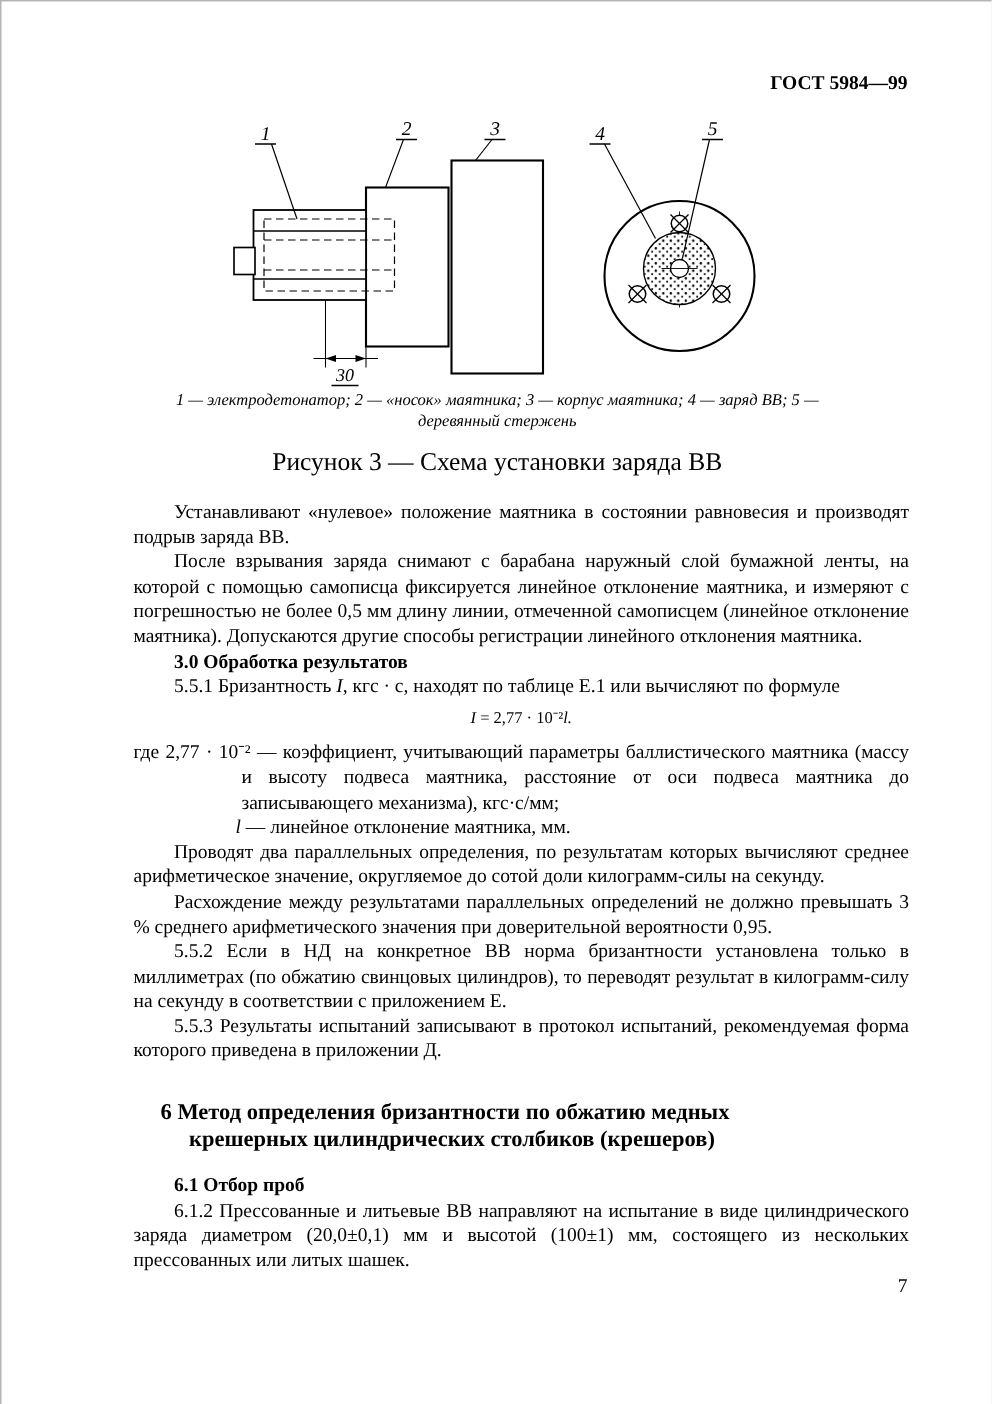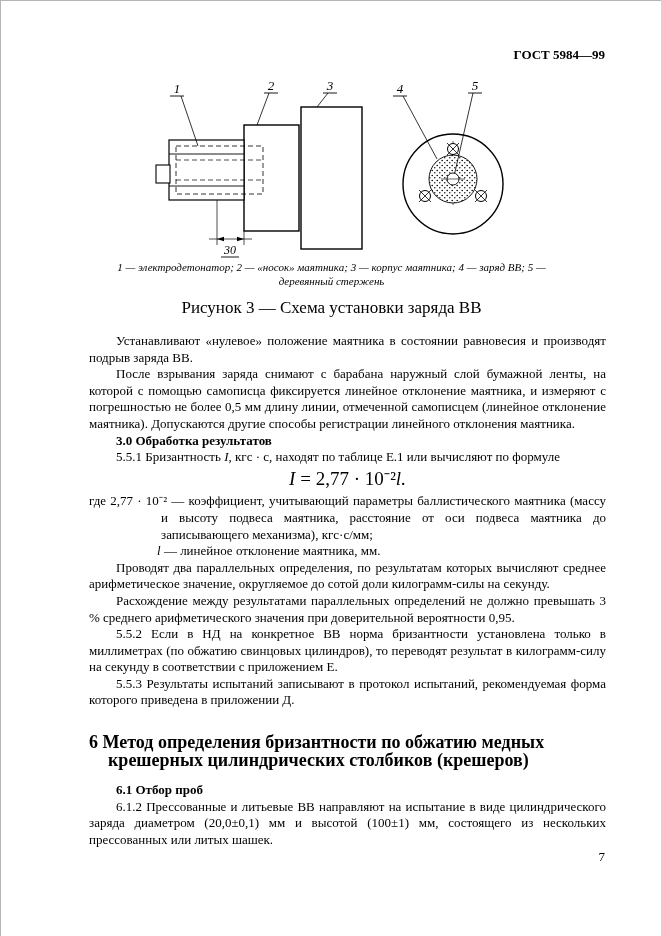--- a/index.html
+++ b/index.html
@@ -23,26 +23,26 @@
     position:absolute; top:297px; left:0; width:100%;
     text-align:center; font-size:17px;
   }
   .textblock {
     position:absolute; top:332px; left:88px; width:517px;
     font-size:13px; line-height:16.6px; text-align:justify;
   }
   .textblock p { margin:0; text-indent:27px; }
   .bold { font-weight:bold; }
   .it { font-style:italic; }
-  .formula { text-align:center; text-indent:0; margin:5px 0 6px 0; font-size:19px; }
+  .formula { text-align:center; text-indent:0; margin:5px 0 6px 0; font-size:11px; }
   .where { padding-left:72px; text-indent:-72px; }
   .where-l { margin-left:68px; }
   .h6 {
-    font-weight:bold; font-size:18px; line-height:18px;
-    margin:24px 0 13px 0; max-width:440px;
+    font-weight:bold; font-size:15px; line-height:18px;
+    margin:24px 0 13px 18px; max-width:440px;
     padding-left:19px; text-indent:-19px; text-align:left;
   }
   .pagenum { position:absolute; top:848px; right:57px; font-size:13px; }
   svg text {
     font-family:"Liberation Serif", serif; font-style:italic; font-size:13px;
   }
   svg .dim-t { font-size:12px; }
 </style>
 </head>
 <body>

